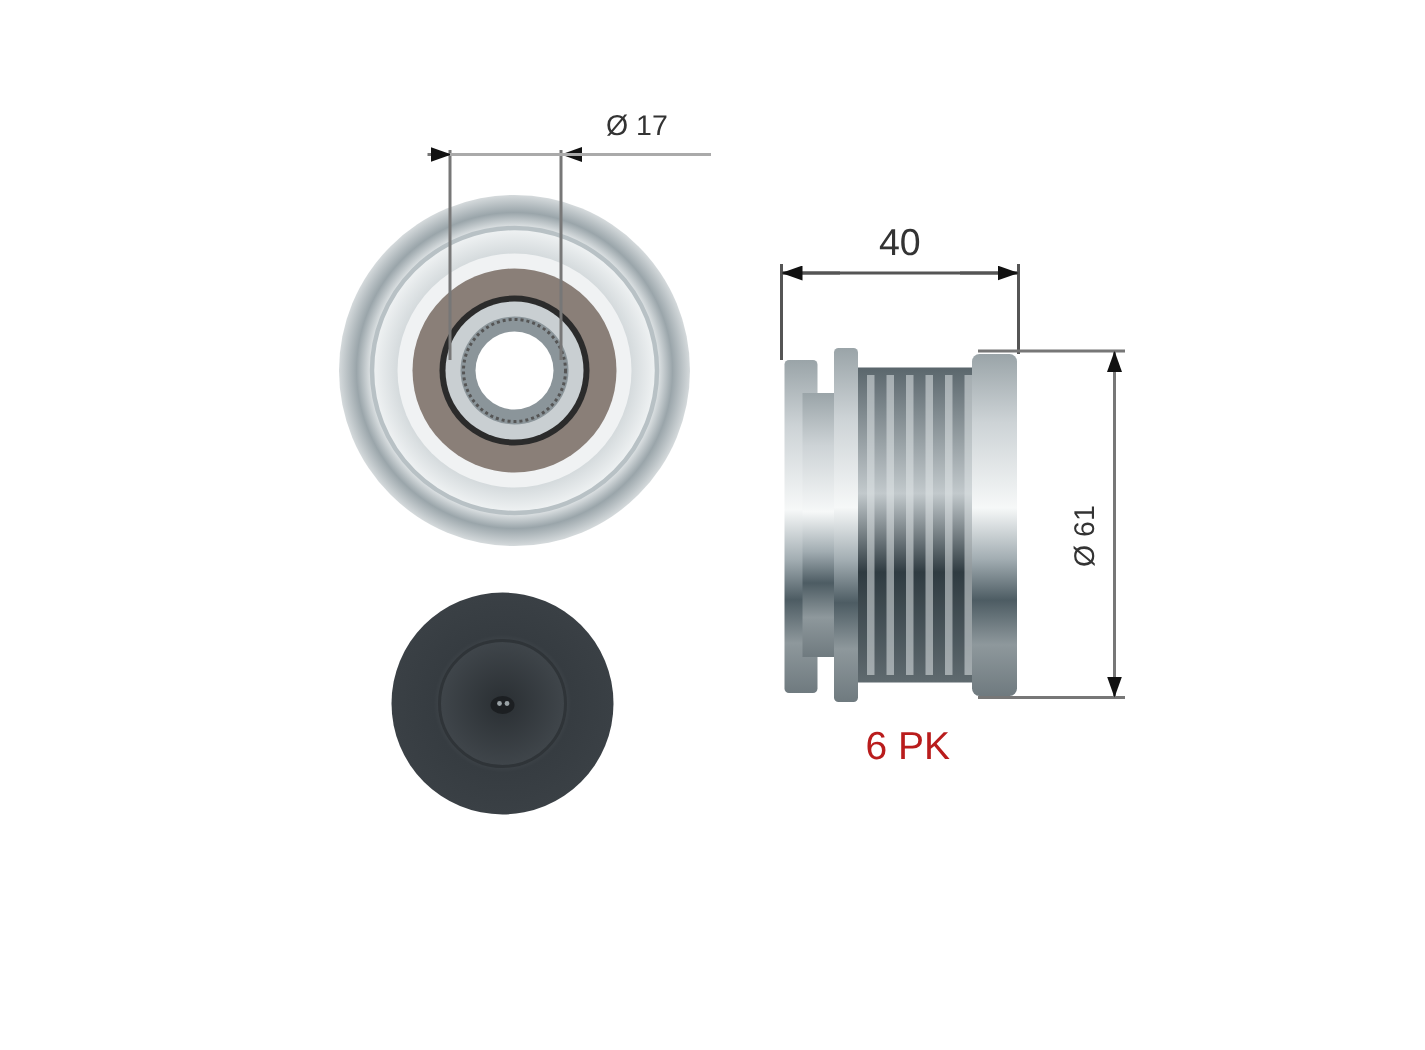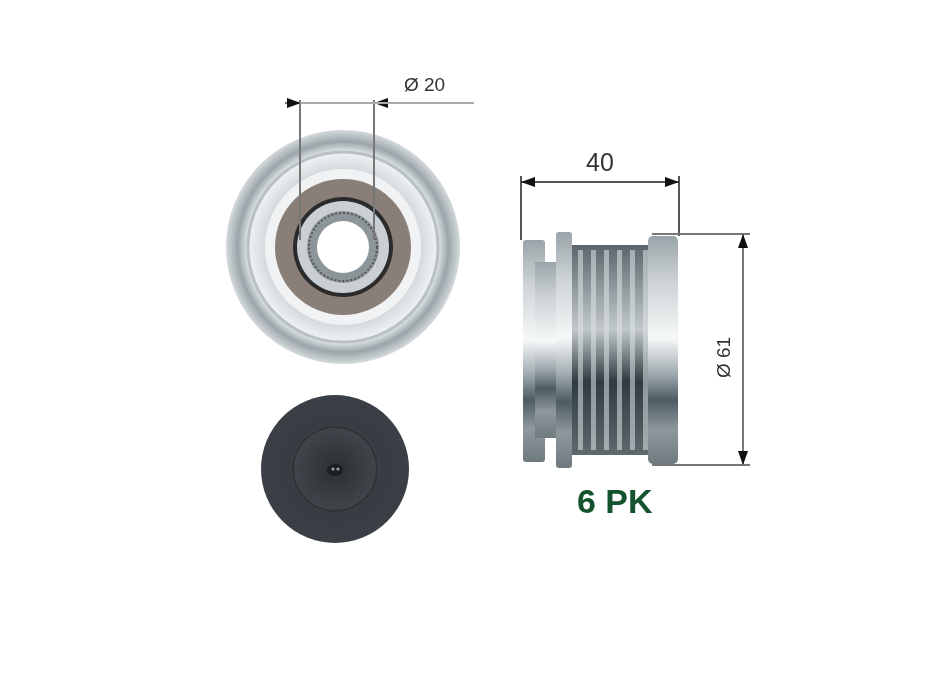--- a/index.html
+++ b/index.html
@@ -2,21 +2,21 @@
 <html><head>
 <meta charset="utf-8">
 <style>
   html, body { margin: 0; padding: 0; background: #ffffff; }
   body { width: 950px; height: 700px; position: relative; overflow: hidden; font-family: "Liberation Sans", sans-serif; }
   #stage { position: absolute; left: 0; top: 0; width: 950px; height: 700px; }
   .dim-text { position: absolute; color: #333; font-family: "Liberation Sans", sans-serif; }
   #d17 { left: 404px; top: 74px; font-size: 19px; }
   #d40 { left: 586px; top: 148px; font-size: 25px; }
   #d61 { left: 713px; top: 320px; font-size: 19px; transform: rotate(-90deg); transform-origin: left top; top: 378px; }
-  #pk  { left: 577px; top: 482px; font-size: 34px; color: #14532d; font-weight: bold; }
+  #pk  { left: 577px; top: 482px; font-size: 26px; color: #b91c1c; }
 </style>
 </head>
 <body>
 
 <div id="stage">
 <svg width="950" height="700" viewBox="0 0 950 700" xmlns="http://www.w3.org/2000/svg">
   <defs>
     <radialGradient id="gFront" cx="50%" cy="50%" r="50%">
       <stop offset="0%" stop-color="#dfe4e6"></stop>
       <stop offset="60%" stop-color="#c8cfd2"></stop>
@@ -105,16 +105,16 @@
   <g stroke="#777" stroke-width="2">
     <line x1="652" y1="234" x2="750" y2="234"></line>
     <line x1="652" y1="465" x2="750" y2="465"></line>
     <line x1="743" y1="234" x2="743" y2="465"></line>
     <line x1="743" y1="270" x2="743" y2="235" marker-end="url(#arrowR)"></line>
     <line x1="743" y1="430" x2="743" y2="464" marker-end="url(#arrowR)"></line>
   </g>
 </svg>
 </div>
 
-<div class="dim-text" id="d17">Ø 20</div>
+<div class="dim-text" id="d17">Ø 17</div>
 <div class="dim-text" id="d40">40</div>
 <div class="dim-text" id="d61">Ø 61</div>
 <div class="dim-text" id="pk">6 PK</div>
 
 </body></html>

